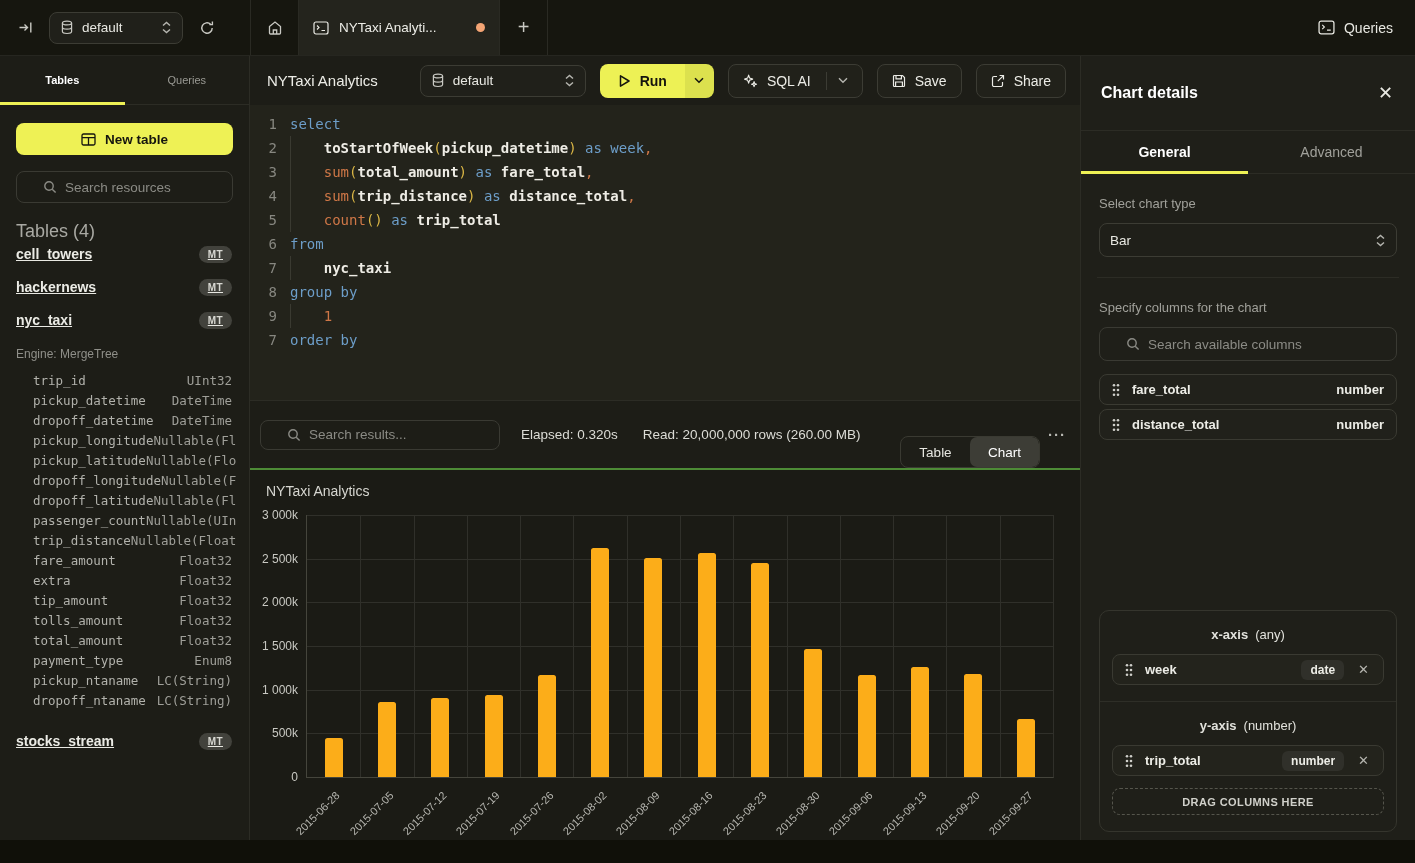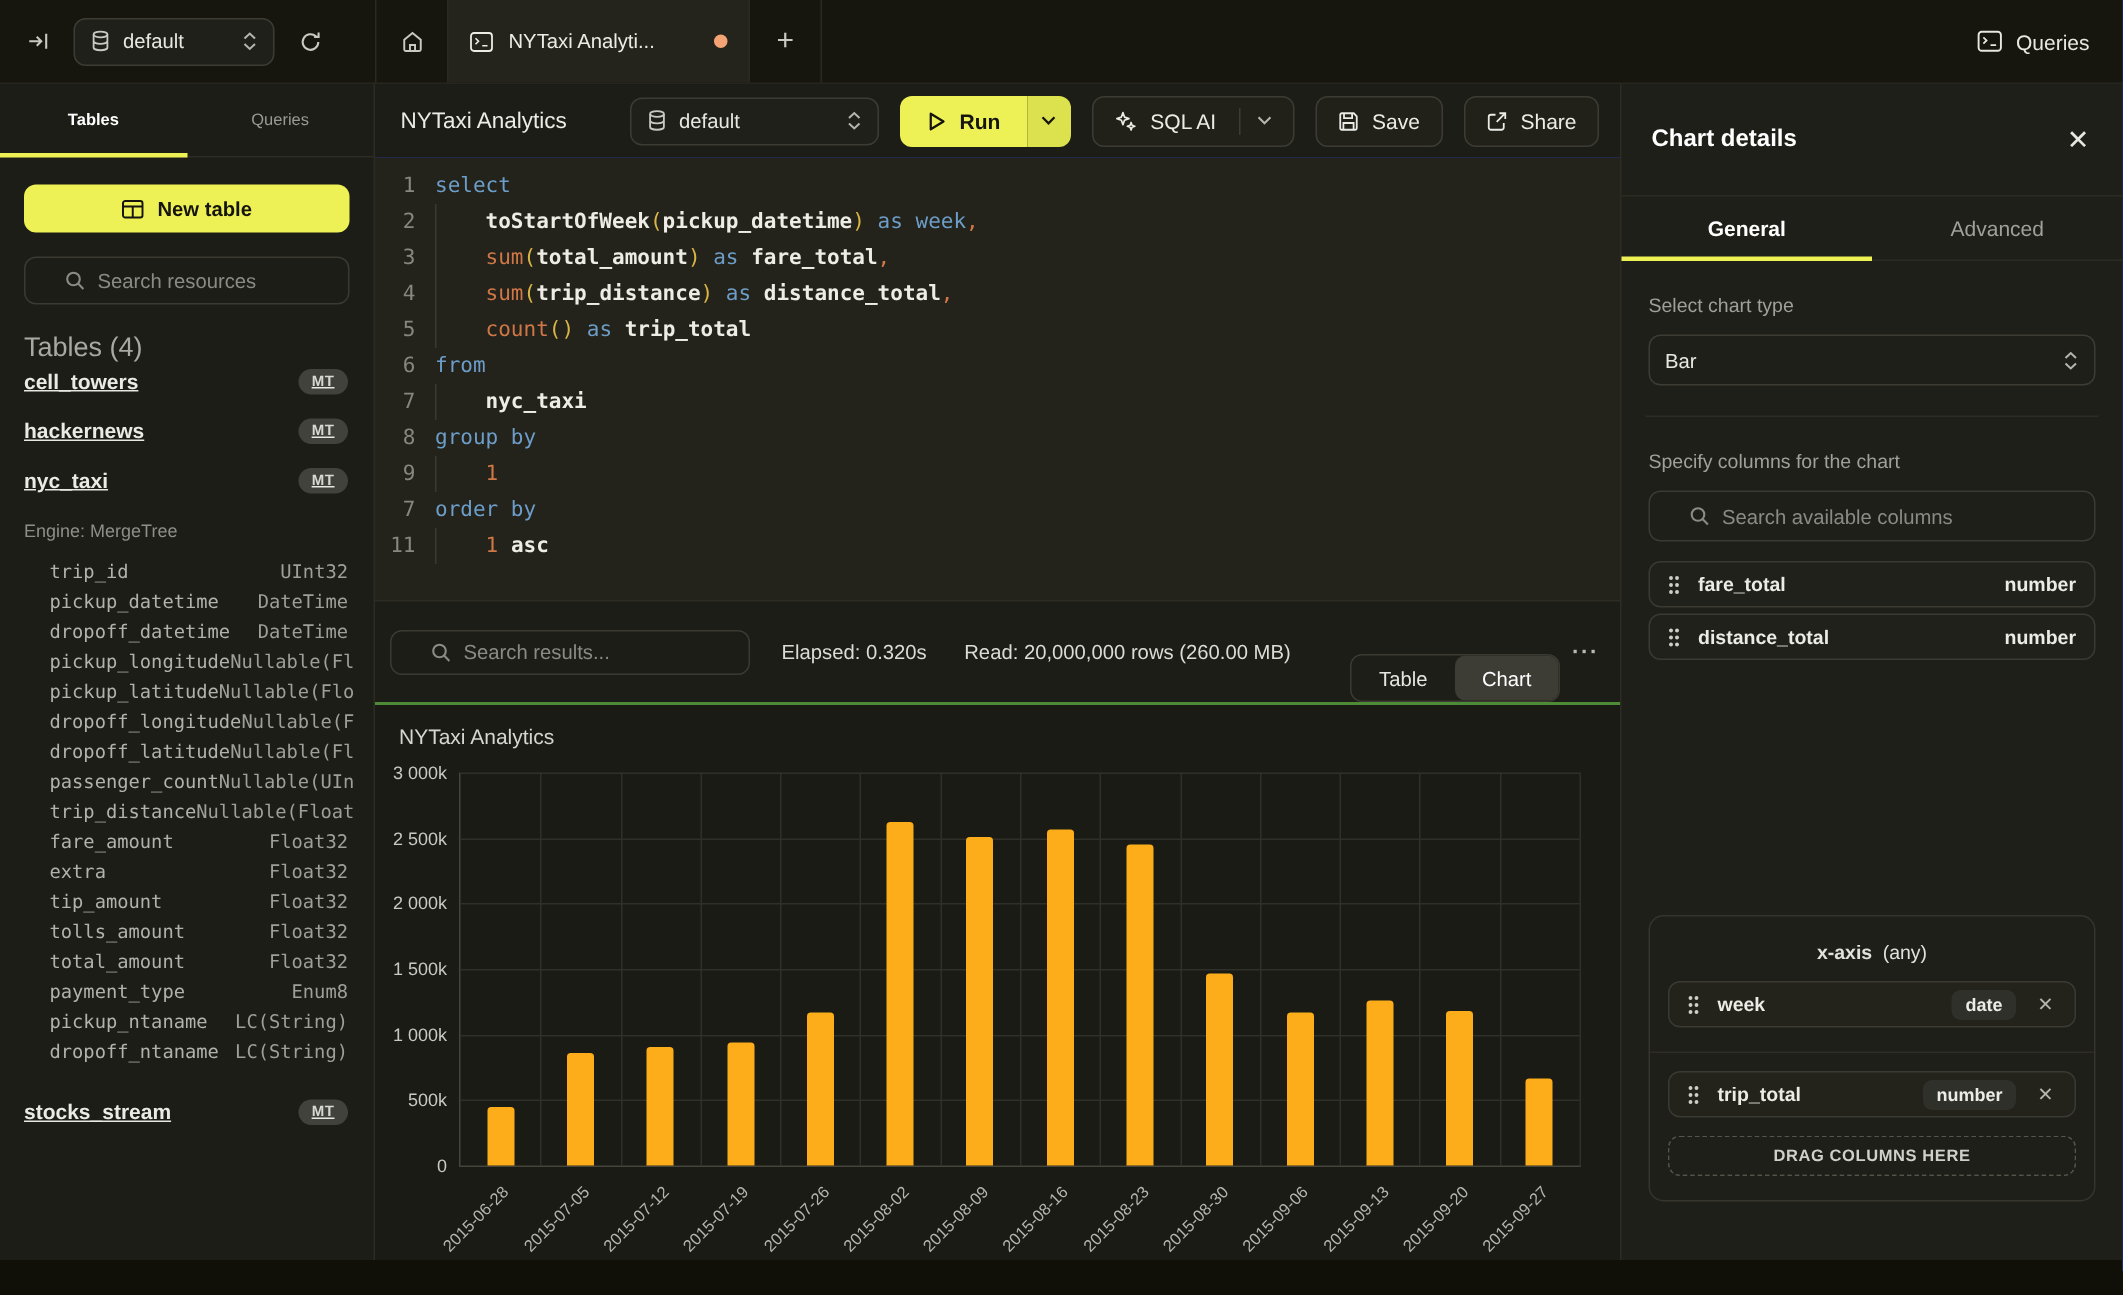--- a/index.html
+++ b/index.html
@@ -1,18 +1,18 @@
 <!DOCTYPE html>
 <html><head>
 <meta charset="utf-8">
 <style>
   * { margin:0; padding:0; box-sizing:border-box; }
   html,body { background:#101009; }
   body { font-family:"Liberation Sans", sans-serif; }
-  .app { width:1415px; height:840px; display:flex; flex-direction:column; overflow:hidden; background:#1d4ed8; color:#e8e8e2; }
+  .app { width:1415px; height:840px; display:flex; flex-direction:column; overflow:hidden; background:#fdba74; color:#e8e8e2; }
 
   
   .topbar { height:56px; flex:0 0 56px; background:#16160f; display:flex; align-items:stretch; border-bottom:1px solid #262620; }
   .topbar-left { width:250px; flex:0 0 250px; display:flex; align-items:center; gap:12px; padding:0 14px; }
   .iconbtn { background:none; border:none; color:#c9c9c3; display:flex; align-items:center; justify-content:center; padding:4px; }
   .select { display:flex; align-items:center; gap:8px; background:#20201a; border:1px solid #3c3c34; border-radius:8px; height:32px; padding:0 10px; color:#e8e8e2; font-size:13.5px; }
   .select .grow { flex:1; }
   .tabstrip { display:flex; align-items:stretch; border-left:1px solid #2a2a23; }
   .home-btn { width:47px; display:flex; align-items:center; justify-content:center; background:none; border:none; color:#c9c9c3; }
   .qtab { width:202px; background:#24241d; border:none; border-left:1px solid #2a2a23; border-right:1px solid #2a2a23; display:flex; align-items:center; gap:10px; padding:0 14px; color:#ececE6; font-size:13.5px; }
@@ -416,24 +416,20 @@
               <span class="ed-code"><span class="tk tk-kw">group by</span></span>
             </div>
             <div class="ed-line">
               <span class="ed-ln">9</span>
               <span class="ed-code"><i class="iguide"></i><span class="tk tk-pl">    </span><span class="tk tk-fn">1</span></span>
             </div>
             <div class="ed-line">
               <span class="ed-ln">7</span>
               <span class="ed-code"><span class="tk tk-kw">order by</span></span>
             </div>
-            <div class="ed-line">
-              <span class="ed-ln">11</span>
-              <span class="ed-code"><i class="iguide"></i><span class="tk tk-pl">    </span><span class="tk tk-fn">1</span><span class="tk tk-pl"> </span><span class="tk tk-id">asc</span></span>
-            </div>
           </div>
       </div>
 
       <div class="results-bar">
         <div class="search-box results-search" style="margin:0;">
           <span>
             <svg width="14" height="14" viewBox="0 0 14 14" fill="none" stroke="#8b8b85" stroke-width="1.4">
                 <circle cx="6" cy="6" r="4.2"></circle>
                 <path d="M9.2 9.2 12.6 12.6"></path>
               </svg>
@@ -589,20 +585,21 @@
                     <circle cx="2" cy="11.7" r="1.3"></circle>
                     <circle cx="6" cy="11.7" r="1.3"></circle>
                   </svg>
               </span>
               <span class="chip-name">week</span>
               <span class="chip-badge">date</span>
               <button class="chip-x"><span>✕</span></button>
             </div>
           </div>
           <div class="axis-section">
+            <div class="axis-head"><b>y-axis</b><span>(number)</span></div>
             <div class="chip axis-chip">
               <span class="handle">
                 <svg width="8" height="14" viewBox="0 0 8 14" fill="#cfcfca">
                     <circle cx="2" cy="2.3" r="1.3"></circle>
                     <circle cx="6" cy="2.3" r="1.3"></circle>
                     <circle cx="2" cy="7" r="1.3"></circle>
                     <circle cx="6" cy="7" r="1.3"></circle>
                     <circle cx="2" cy="11.7" r="1.3"></circle>
                     <circle cx="6" cy="11.7" r="1.3"></circle>
                   </svg>

